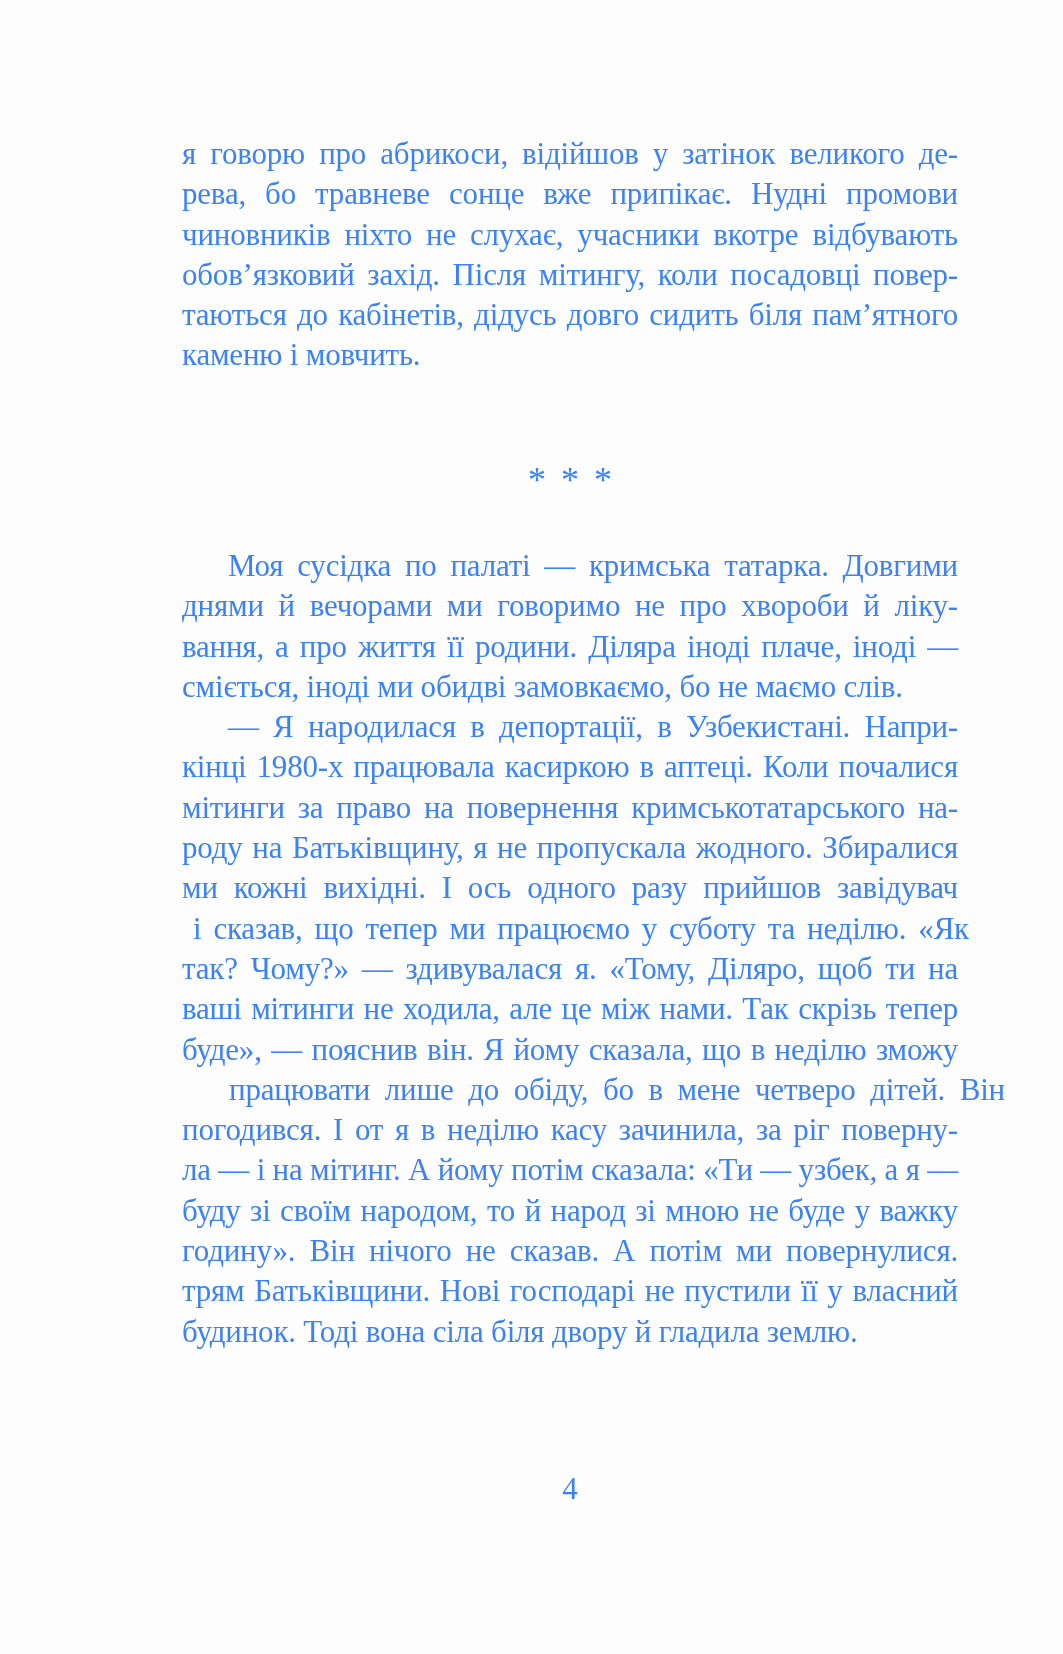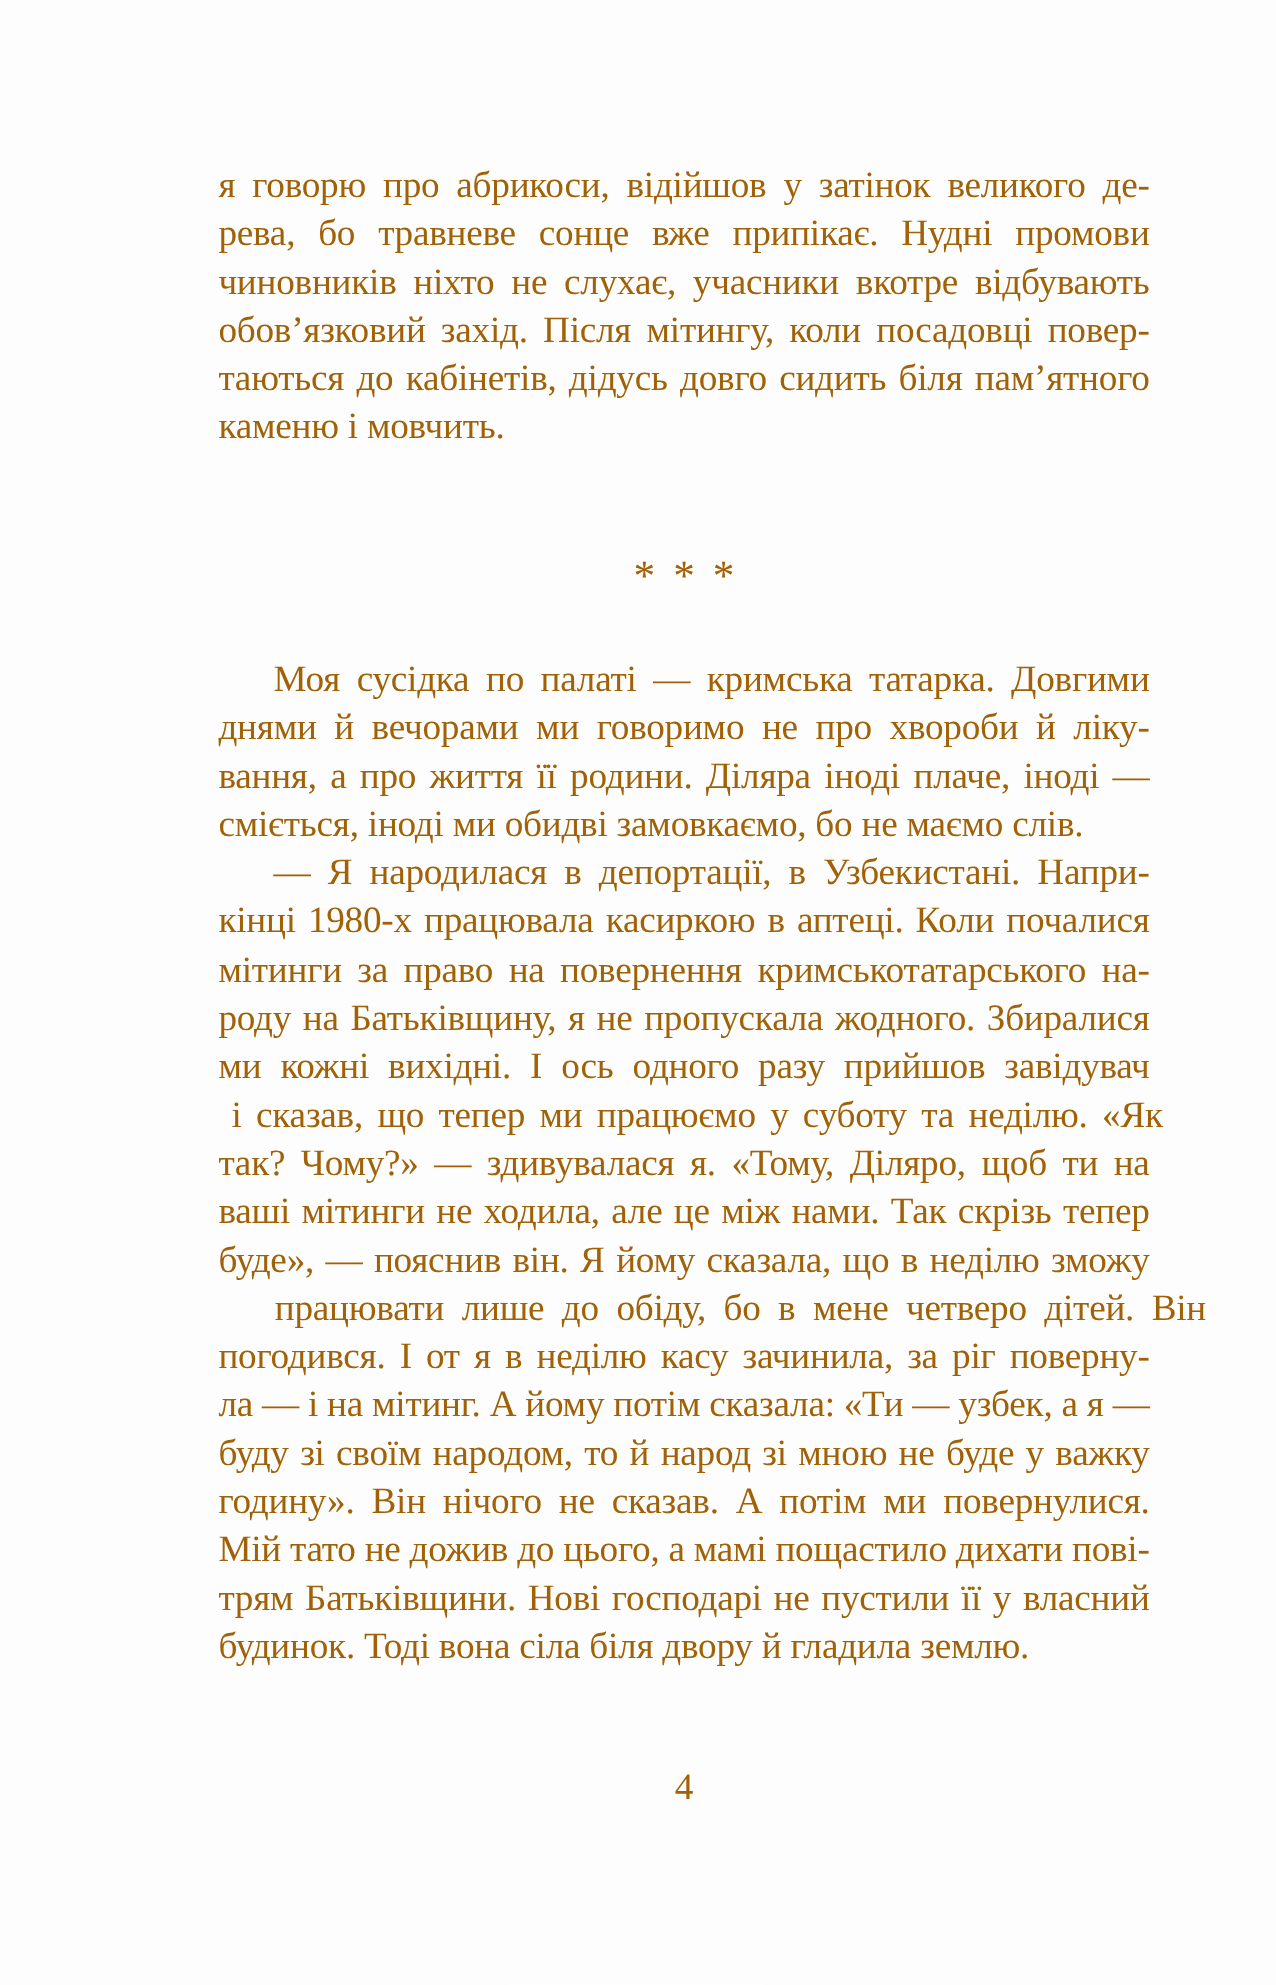--- a/index.html
+++ b/index.html
@@ -7,21 +7,21 @@
     padding: 0;
     background: #ffffff;
   }
   .page {
     position: relative;
     width: 1063px;
     height: 1654px;
     background: #fdfdfd;
     overflow: hidden;
     font-family: "Liberation Serif", "DejaVu Serif", serif;
-    color: #a16207;
+    color: #3b82f6;
   }
   .text-column {
     position: absolute;
     left: 182px;
     width: 776px;
     font-size: 31px;
     letter-spacing: -0.2px;
   }
   #para-block-1 { top: 134px; }
   #para-block-2 { top: 546px; }
@@ -90,21 +90,20 @@
         <div class="line"><span style="word-spacing: 8.32227px;">ми кожні вихідні. І ось одного разу прийшов завідувач</span></div>
         <div class="line"><span style="word-spacing: 4.43438px; margin-left: 11px;">і сказав, що тепер ми працюємо у суботу та неділю. «Як</span></div>
         <div class="line"><span style="word-spacing: 5.40104px;">так? Чому?» — здивувалася я. «Тому, Діляро, щоб ти на</span></div>
         <div class="line"><span style="word-spacing: 1.95156px;">ваші мітинги не ходила, але це між нами. Так скрізь тепер</span></div>
         <div class="line"><span style="word-spacing: 1.99531px;">буде», — пояснив він. Я йому сказала, що в неділю зможу</span></div>
         <div class="line"><span style="word-spacing: 7.05556px; margin-left: 47px;">працювати лише до обіду, бо в мене четверо дітей. Він</span></div>
         <div class="line"><span style="word-spacing: 4.25px;">погодився. І от я в неділю касу зачинила, за ріг поверну-</span></div>
         <div class="line"><span style="word-spacing: -0.0479911px;">ла — і на мітинг. А йому потім сказала: «Ти — узбек, а я —</span></div>
         <div class="line"><span style="word-spacing: 1.95573px;">буду зі своїм народом, то й народ зі мною не буде у важку</span></div>
         <div class="line"><span style="word-spacing: 6.61133px;">годину». Він нічого не сказав. А потім ми повернулися.</span></div>
-        <div class="line"><span style="word-spacing: -0.053125px;">Мій тато не дожив до цього, а мамі пощастило дихати пові-</span></div>
         <div class="line"><span style="word-spacing: 2.21094px;">трям Батьківщини. Нові господарі не пустили її у власний</span></div>
         <div class="line last"><span>будинок. Тоді вона сіла біля двору й гладила землю.</span></div>
       </div>
     </div>
 
   <div class="page-number">
     <span>4</span>
   </div>
 
 </div>

